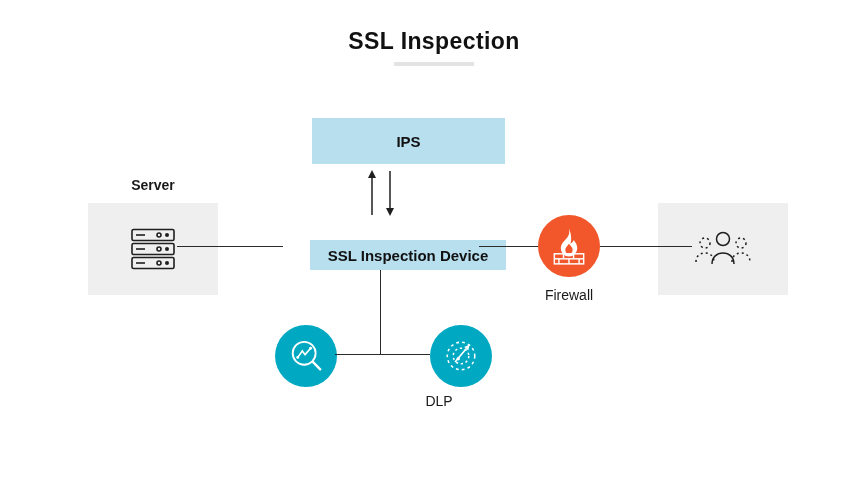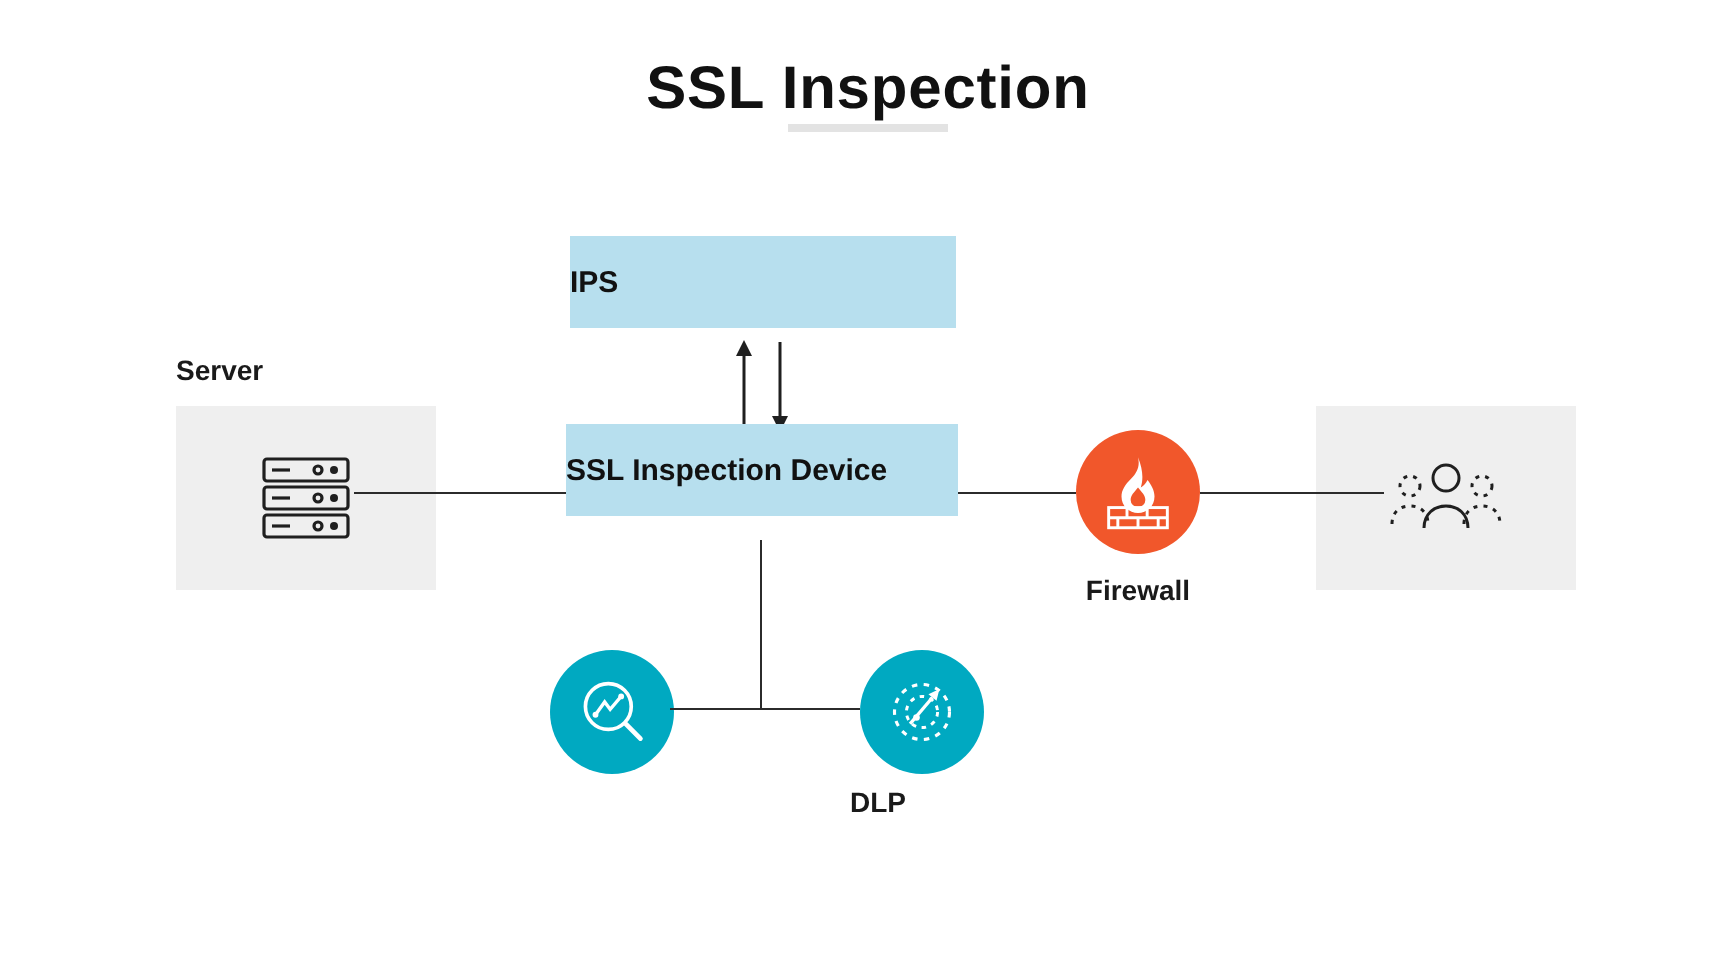--- a/index.html
+++ b/index.html
@@ -15,64 +15,66 @@
     background: #ffffff;
     overflow: hidden;
   }
 
   .title {
     position: absolute;
     top: 28px;
     left: 0;
     width: 100%;
     text-align: center;
-    font-size: 30px;
+    font-size: 23px;
     font-weight: bold;
     letter-spacing: 0.4px;
     color: #111111;
   }
   .title-underline {
     position: absolute;
     top: 62px;
     left: 394px;
     width: 80px;
     height: 4px;
     background: #e3e3e3;
   }
 
   .node-box {
     position: absolute;
     background: #b7dfee;
     display: flex;
     align-items: center;
+    justify-content: center;
     font-size: 15px;
     font-weight: bold;
     color: #111111;
     z-index: 2;
+    margin-left: 27px;
   }
   .ips-box   { left: 285px; top: 118px; width: 193px; height: 46px; }
-  .ssl-box   { left: 283px; top: 212px; width: 196px; height: 46px; }
+  .ssl-box   { left: 283px; top: 240px; width: 196px; height: 30px; }
 
   .gray-box {
     position: absolute;
     background: #efefef;
     width: 130px;
     height: 92px;
     display: flex;
     align-items: center;
     justify-content: center;
     z-index: 2;
   }
   .server-box { left: 88px;  top: 203px; }
   .users-box  { left: 658px; top: 203px; }
 
   .side-label {
     position: absolute;
     width: 130px;
-    text-align: left;
+    text-align: center;
     font-size: 14px;
     font-weight: bold;
     top: 177px;
     z-index: 2;
   }
   .server-label { left: 88px; }
   .users-label  { left: 658px; }
 
   .circle {
     position: absolute;
@@ -85,21 +87,21 @@
     z-index: 2;
   }
   .firewall-circle { left: 538px; top: 215px; background: #f1572b; }
   .forensic-circle { left: 275px; top: 325px; background: #00a9c1; }
   .dlp-circle      { left: 430px; top: 325px; background: #00a9c1; }
 
   .circle-label {
     position: absolute;
     text-align: center;
     font-size: 14px;
-    font-weight: bold;
+    font-weight: normal;
     line-height: 1.25;
     z-index: 2;
   }
   .firewall-label { left: 519px; top: 287px; width: 100px; }
   .forensic-label { left: 263px; top: 393px; width: 84px; }
   .dlp-label      { left: 397px; top: 393px; width: 84px; }
 
   .h-line, .v-line {
     position: absolute;
     background: #2b2b2b;

